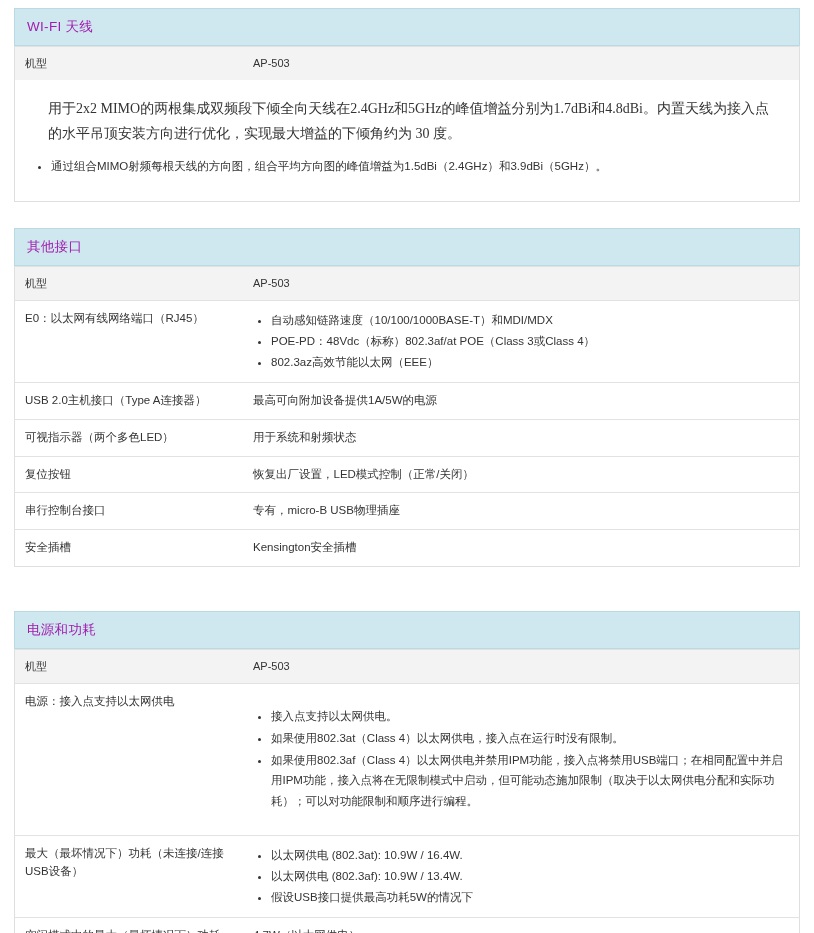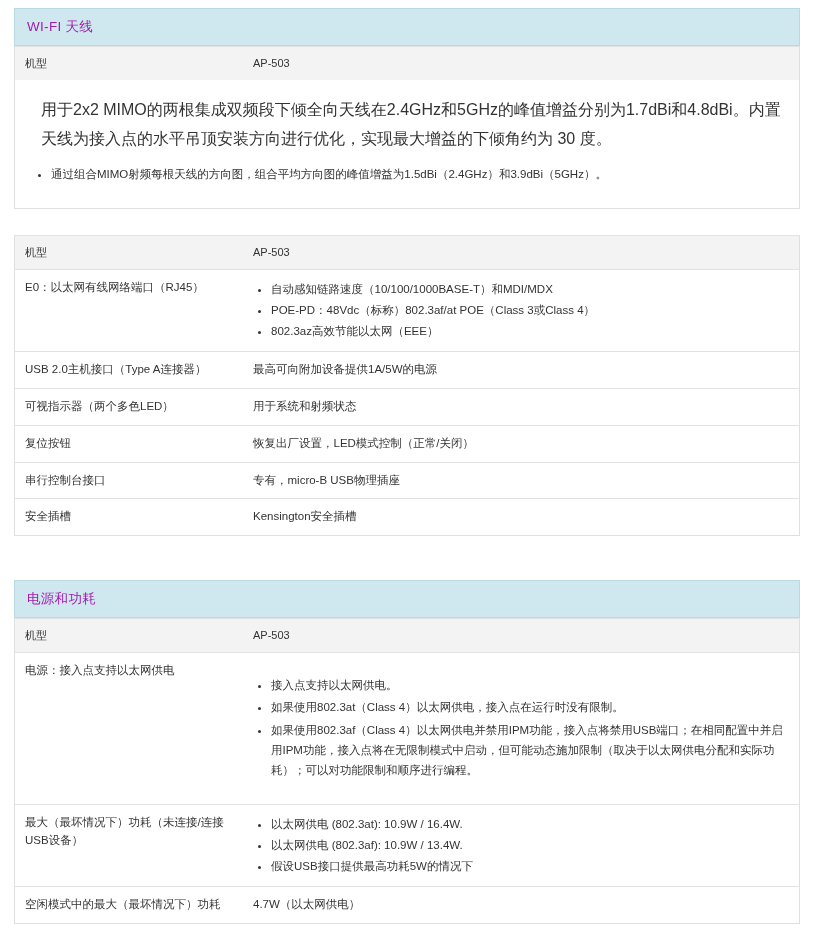--- a/index.html
+++ b/index.html
@@ -57,24 +57,25 @@
     font-size: 11px;
   }
   .intro-block {
     border: 1px solid #dfdfdf;
     border-top: none;
     padding: 16px 18px 22px 18px;
     min-height: 120px;
     box-sizing: border-box;
   }
   .intro-block p {
-    margin: 0 0 10px 8px;
-    font-size: 16px;
+    margin: 0 0 10px 15px;
+    font-size: 14px;
     line-height: 1.8;
     color: #333333;
+    font-family: Liberation Serif, serif;
   }
   ul.bullets {
     margin: 0;
     padding-left: 18px;
     list-style: disc;
   }
   ul.bullets li {
     font-size: 11.5px;
     line-height: 1.75;
     margin-bottom: 2px;
@@ -113,20 +114,21 @@
       </table>
     <div class="intro-block">
       <p>用于2x2 MIMO的两根集成双频段下倾全向天线在2.4GHz和5GHz的峰值增益分别为1.7dBi和4.8dBi。内置天线为接入点的水平吊顶安装方向进行优化，实现最大增益的下倾角约为 30 度。</p>
       <ul class="bullets">
         <li>通过组合MIMO射频每根天线的方向图，组合平均方向图的峰值增益为1.5dBi（2.4GHz）和3.9dBi（5GHz）。</li>
       </ul>
     </div>
   </div>
 
   <div class="section">
+    <div class="section-header">其他接口</div>
     <table class="spec">
       <tbody>
           <tr class="model-row">
         <td class="label-col">机型</td>
         <td>AP-503</td>
       </tr>
       <tr>
         <td class="label-col">E0：以太网有线网络端口（RJ45）</td>
         <td>
           <ul class="bullets tight">

